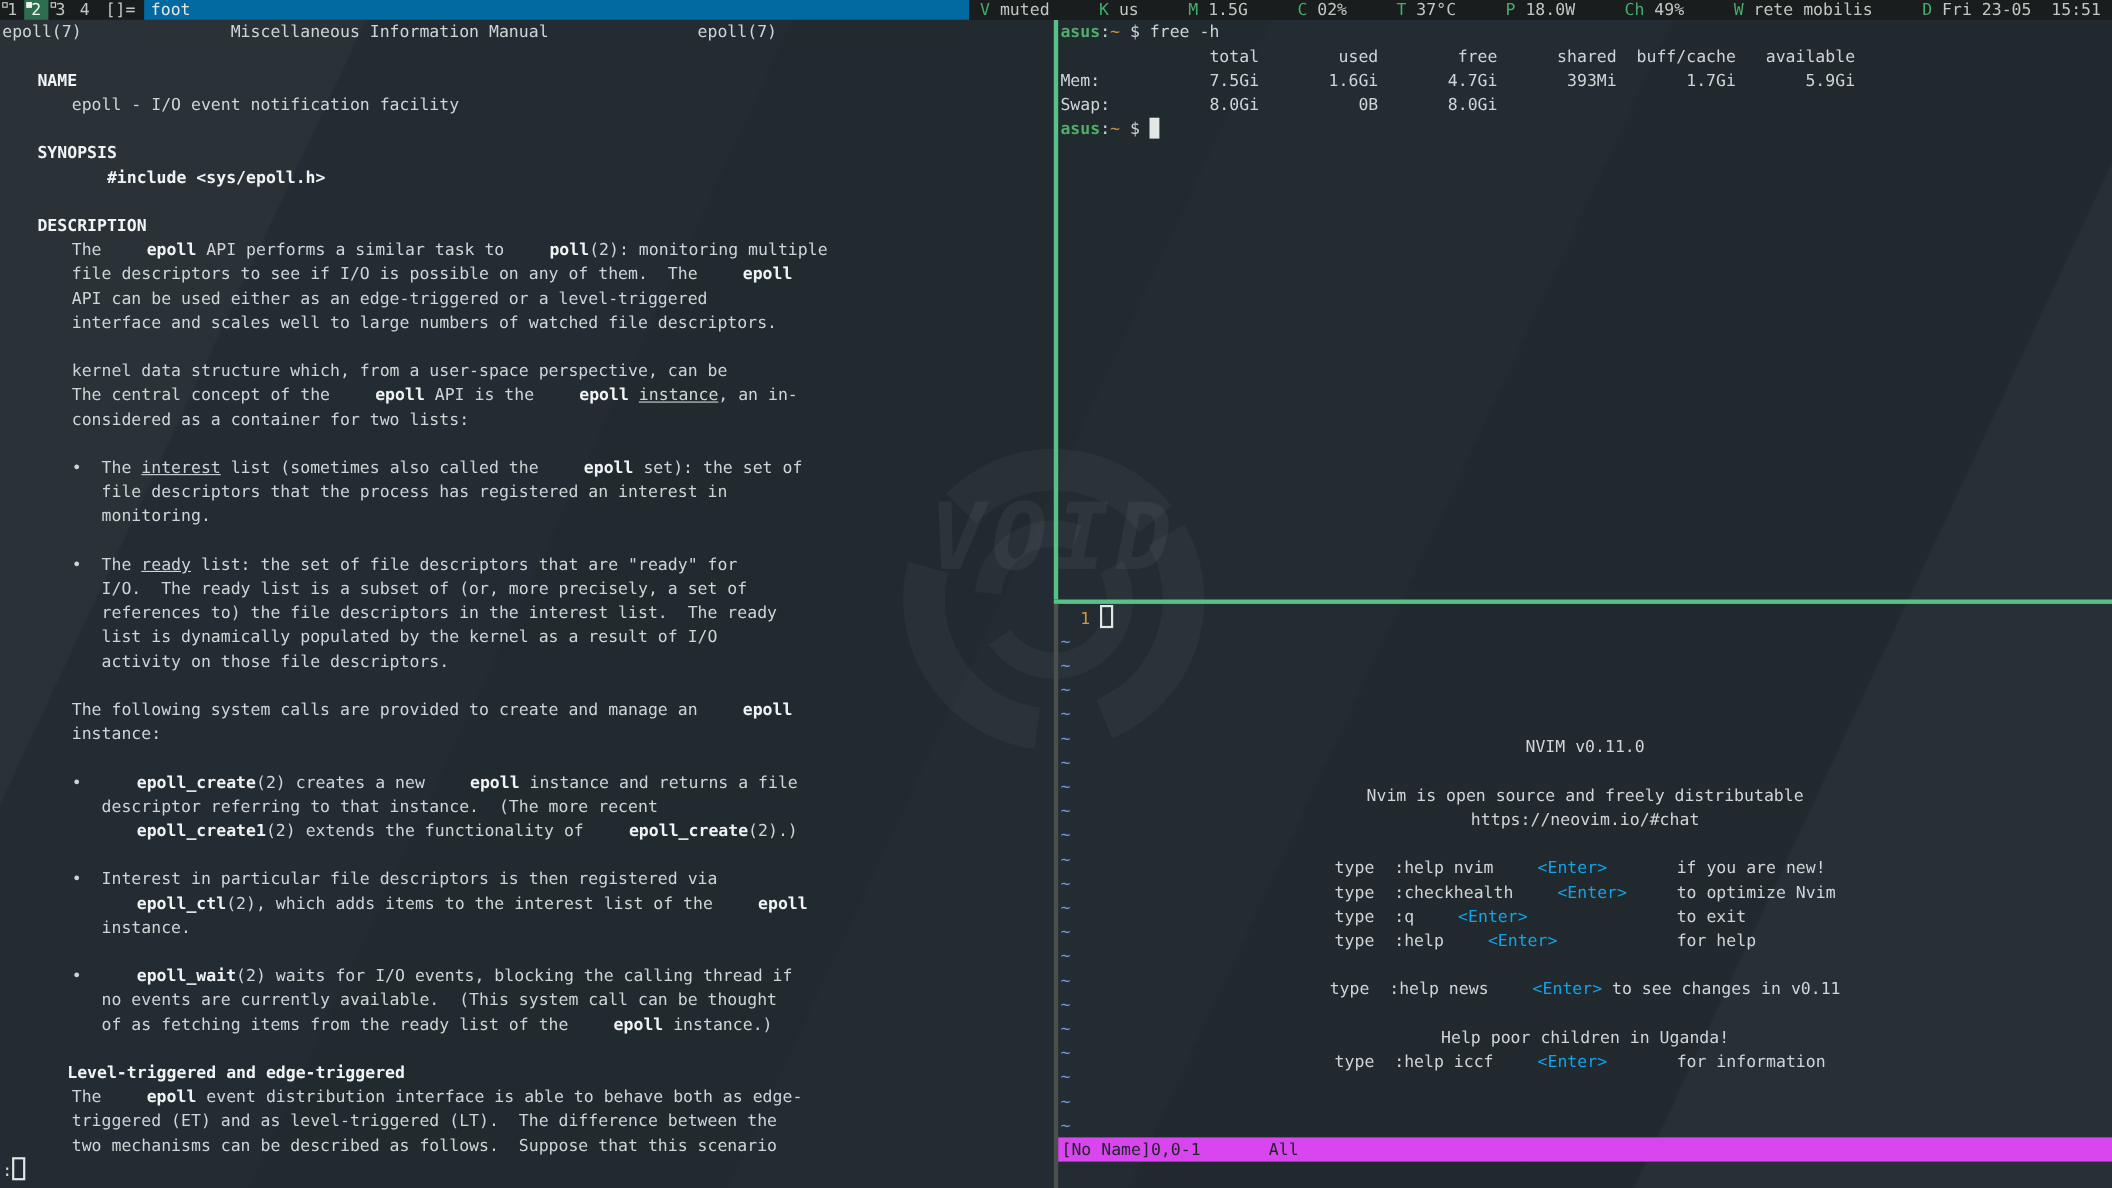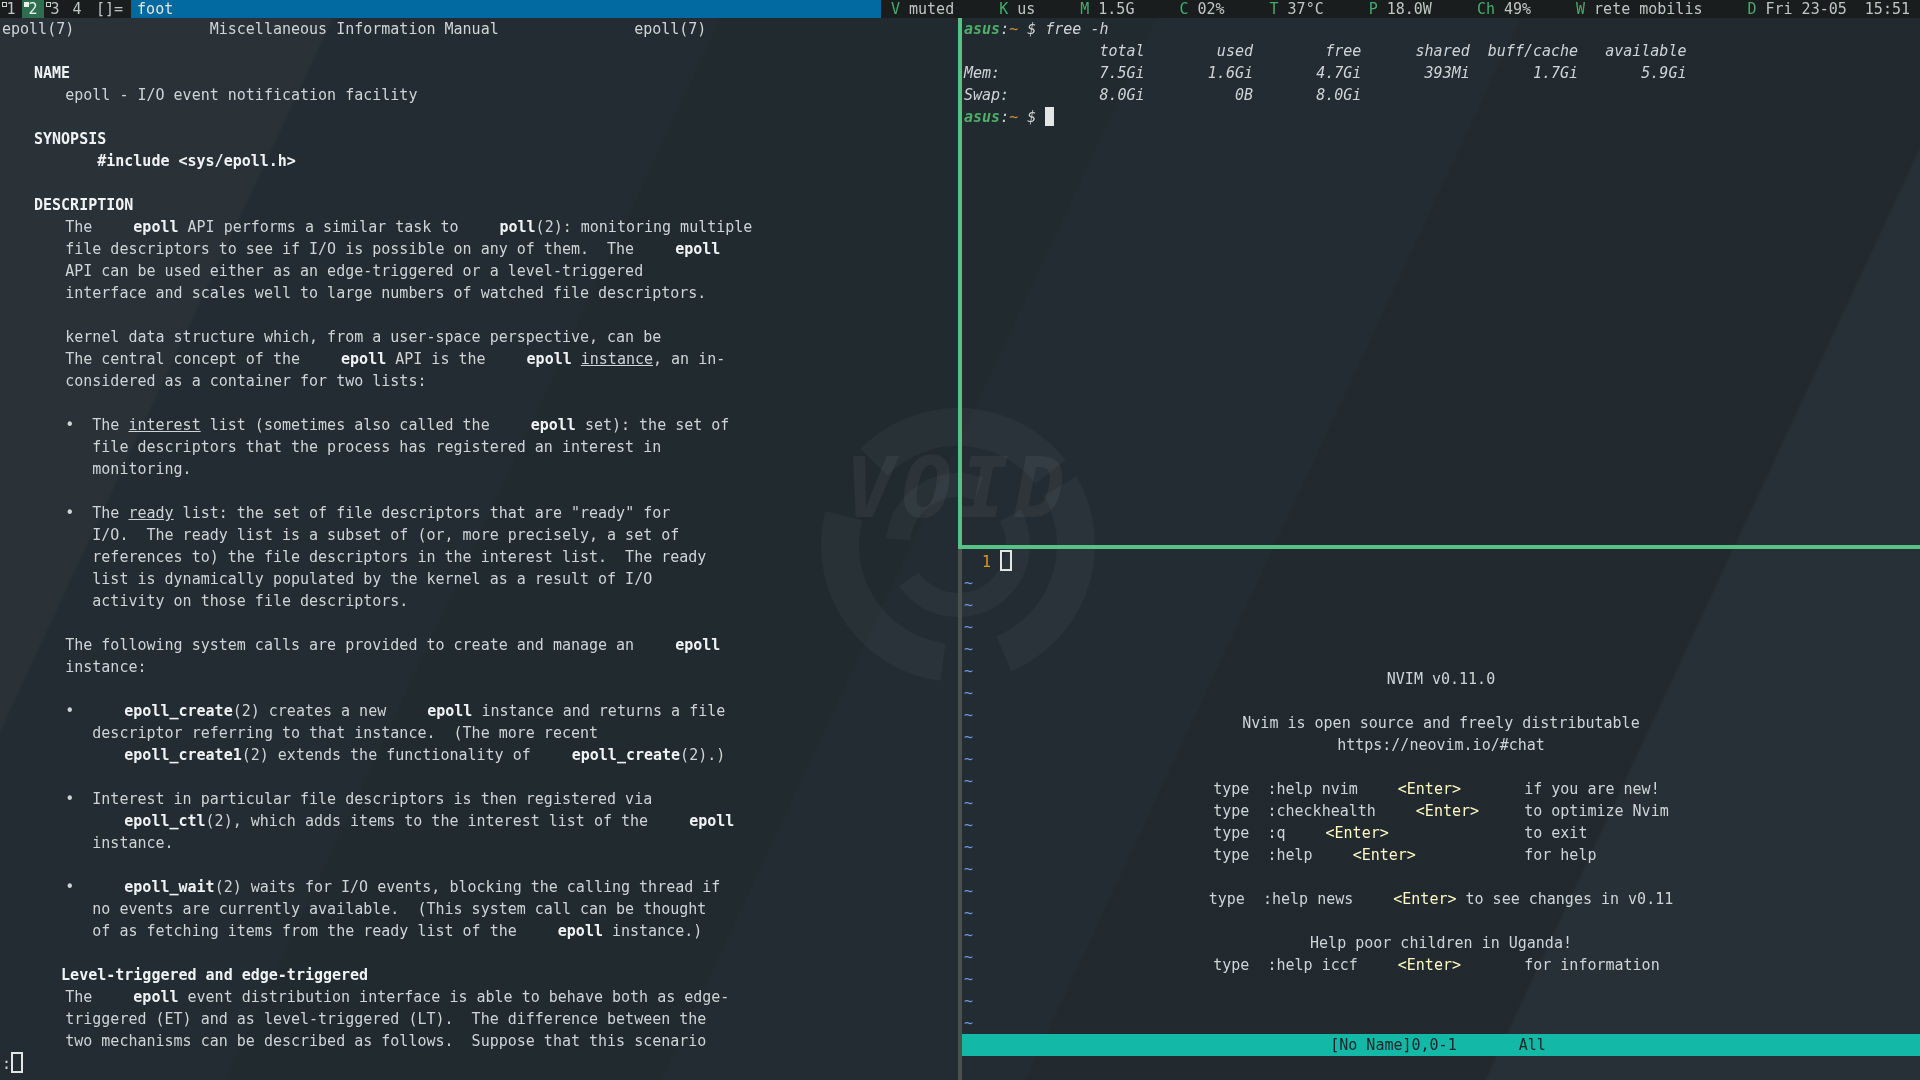--- a/index.html
+++ b/index.html
@@ -22,43 +22,43 @@
   .ind{position:absolute;top:2px;left:2px;width:5px;height:5px;border:1px solid #cdd3cd;box-sizing:border-box;}
   .ind.filled{background:#eef2ee;border-color:#eef2ee;}
   .ltsymbol{padding:0 8px;}
   .wintitle{flex:1;background:#0369a1;color:#e2e7e2;padding-left:6px;}
   .status{display:flex;gap:45px;padding:0 10px;background:#191d1e;white-space:pre;}
   .mod .k{color:#44ad6d;margin-right:9px;}
 
   
   .pane{position:absolute;}
   .pane-man{left:0;top:18px;width:958px;height:1062px;}
-  .pane-term{left:962px;top:18px;width:958px;height:660px;font-style:italic;}
+  .pane-term{left:962px;top:18px;width:958px;height:660px;}
   .pane-nvim{left:962px;top:549px;width:958px;height:531px;}
   .bgreen-v{position:absolute;left:958px;top:18px;width:4px;height:527px;background:#56c286;}
   .bgreen-h{position:absolute;left:958px;top:545px;width:962px;height:4px;background:#56c286;}
   .bgray-v{position:absolute;left:958px;top:549px;width:4px;height:531px;background:#4b4f4e;}
 
   .r{height:22px;line-height:22px;white-space:pre;padding-left:2px;}
   .b{font-weight:bold;color:#f0f3f4;padding-left:32px;}
   .u{text-decoration:underline;}
-  .e{color:#fef9c3;margin-left:40px;}
+  .e{color:#0ea5e9;margin-left:40px;}
   .pu{color:#4fae68;font-weight:bold;}
   .py{color:#cc8f3d;}
   .num{color:#d79a2f;}
   .tilde{color:#7097e3;}
   .ch{display:inline-block;width:8px;height:17px;border:2px solid #e2e6e5;vertical-align:-4px;}
   .cb{display:inline-block;width:9px;height:19px;background:#e2e6e5;vertical-align:-4px;}
 
   
   .nvim-buf{position:absolute;left:0;top:1px;right:0;}
   .nvim-intro{position:absolute;left:0;top:119px;right:0;text-align:center;}
   .nvim-intro .r{padding-left:0;}
   .nvim-sl{position:absolute;left:0;top:485px;width:958px;height:22px;line-height:22px;
-    background:#14b8a6;color:#20262a;display:flex;justify-content:center;white-space:pre;}
+    background:#d946ef;color:#20262a;display:flex;justify-content:flex-start;white-space:pre;}
   .nvim-sl .l{padding-left:3px;}
   .nvim-sl .rt{display:flex;gap:62px;padding-right:9px;}
 </style>
 </head>
 <body>
 
 <div class="screen">
 
   <div class="wallpaper"></div>
   <svg class="wm" width="560" height="340" viewBox="0 0 560 340">

